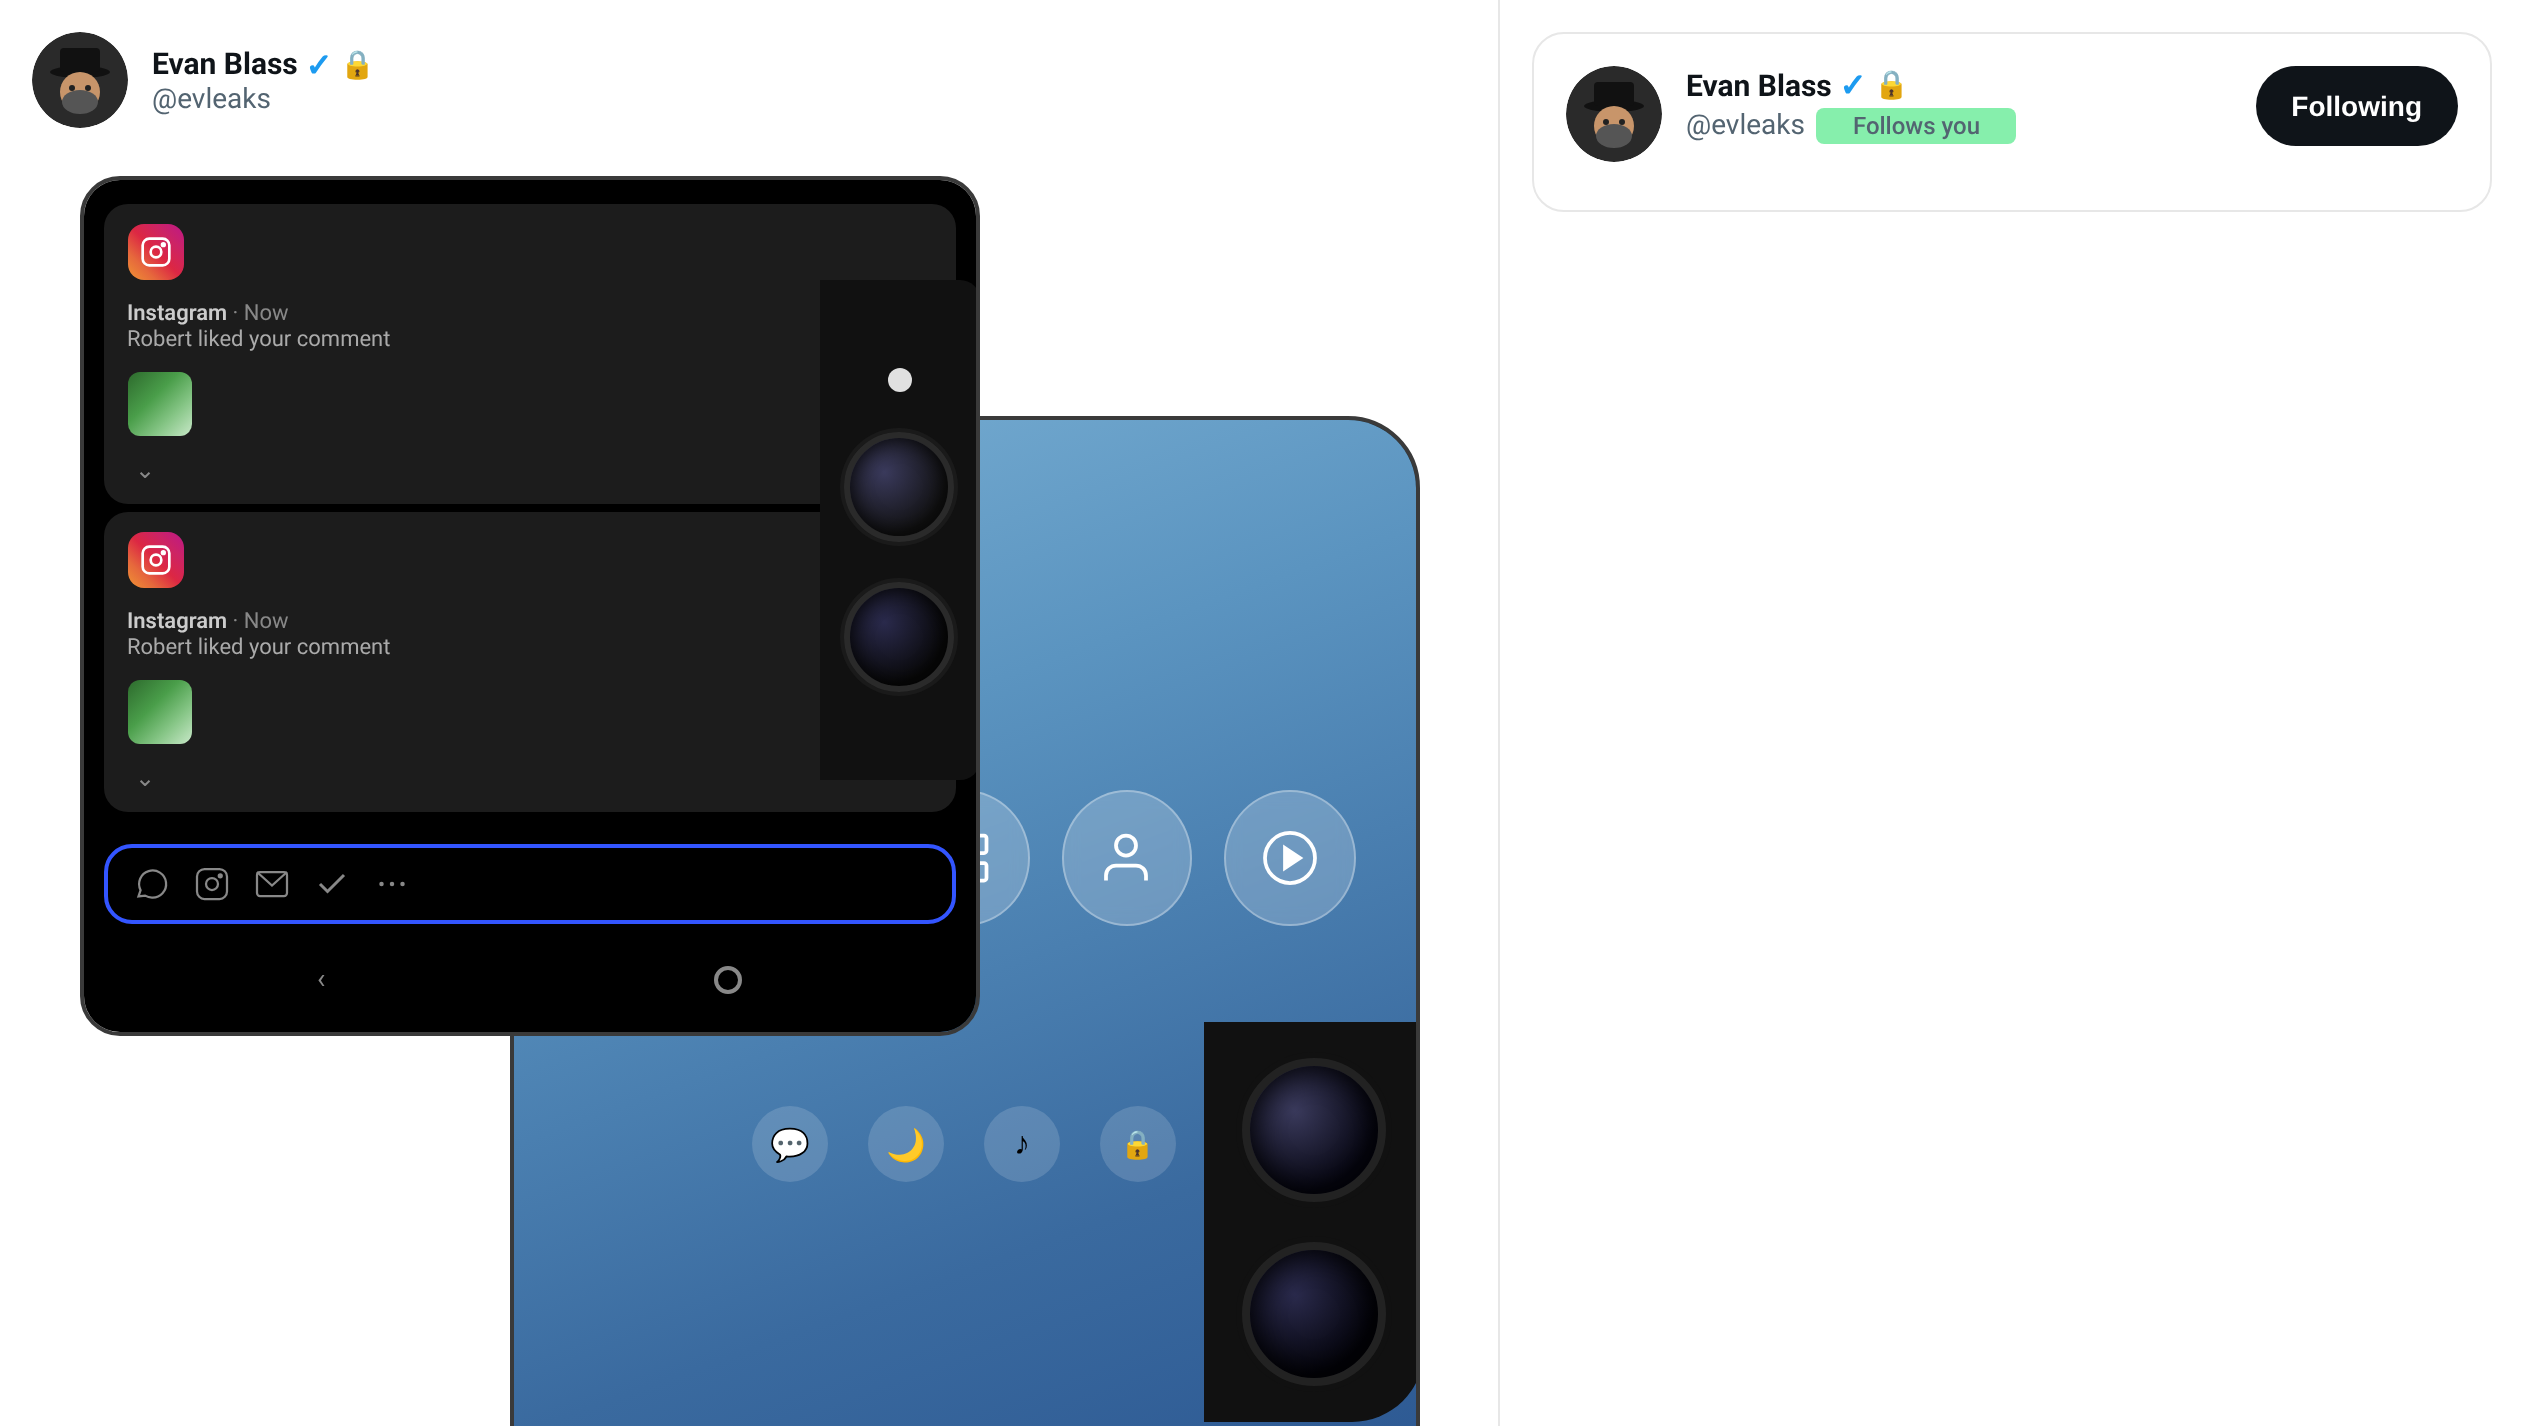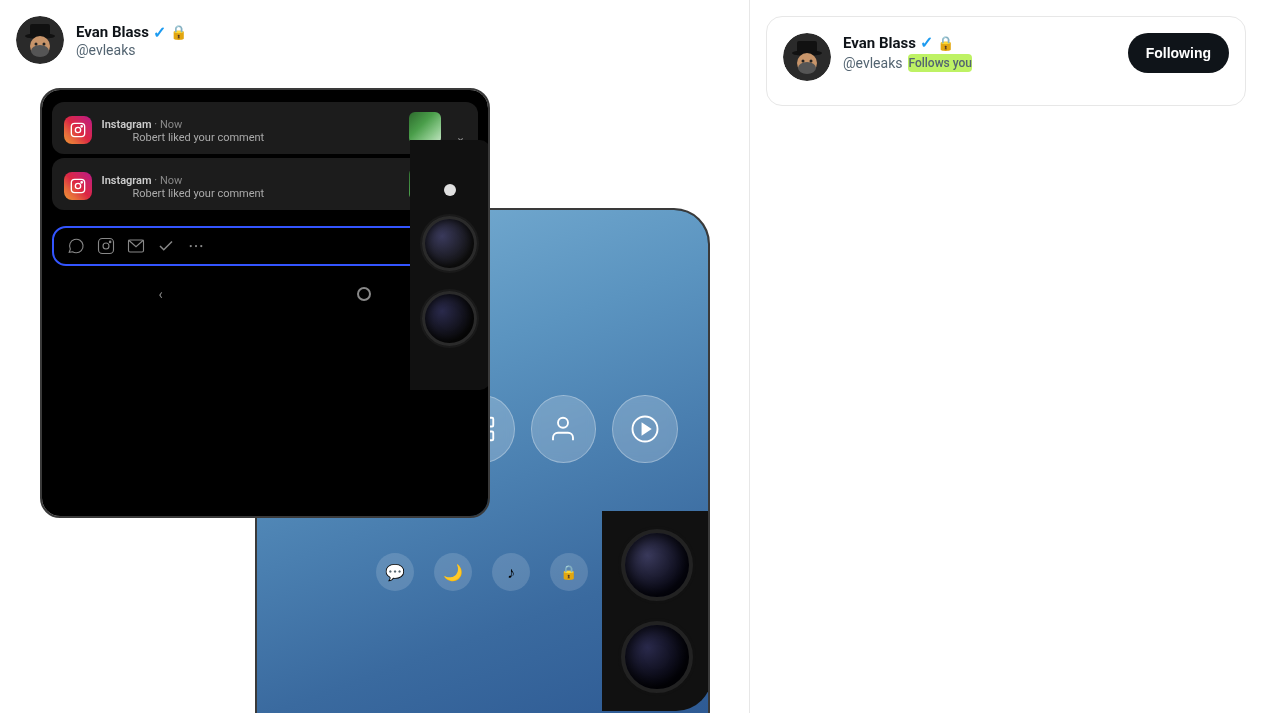--- a/index.html
+++ b/index.html
@@ -105,43 +105,43 @@
       display: flex;
       flex-direction: column;
       gap: 4px;
     }
 
     .notification-card {
       background: #1c1c1c;
       border-radius: 12px;
       padding: 10px 12px;
       display: flex;
-      align-items: flex-end;
+      align-items: flex-start;
       gap: 10px;
+      flex-direction: column;
     }
 
     .notif-content {
       flex: 1;
     }
 
     .notif-app {
       font-size: 11px;
       color: #ccc;
       font-weight: 600;
     }
 
     .notif-app-time {
       color: #888;
       font-weight: 400;
     }
 
     .notif-text {
       font-size: 11px;
       color: #aaa;
-      margin-left: 31px;
     }
 
     .notif-thumb {
       width: 32px;
       height: 32px;
       border-radius: 6px;
       overflow: hidden;
       flex-shrink: 0;
     }
 
@@ -413,24 +413,24 @@
       gap: 6px;
       margin-top: 2px;
     }
 
     .profile-handle {
       font-size: 14px;
       color: #536471;
     }
 
     .follows-you-badge {
-      background: #bef264;
+      background: #86efac;
       color: #536471;
       font-size: 12px;
-      padding: 2px 0;
+      padding: 2px 18px;
       border-radius: 4px;
       font-weight: 500;
     }
 
     .following-button {
       background: #0f1419;
       color: white;
       border: none;
       border-radius: 20px;
       padding: 12px 18px;

